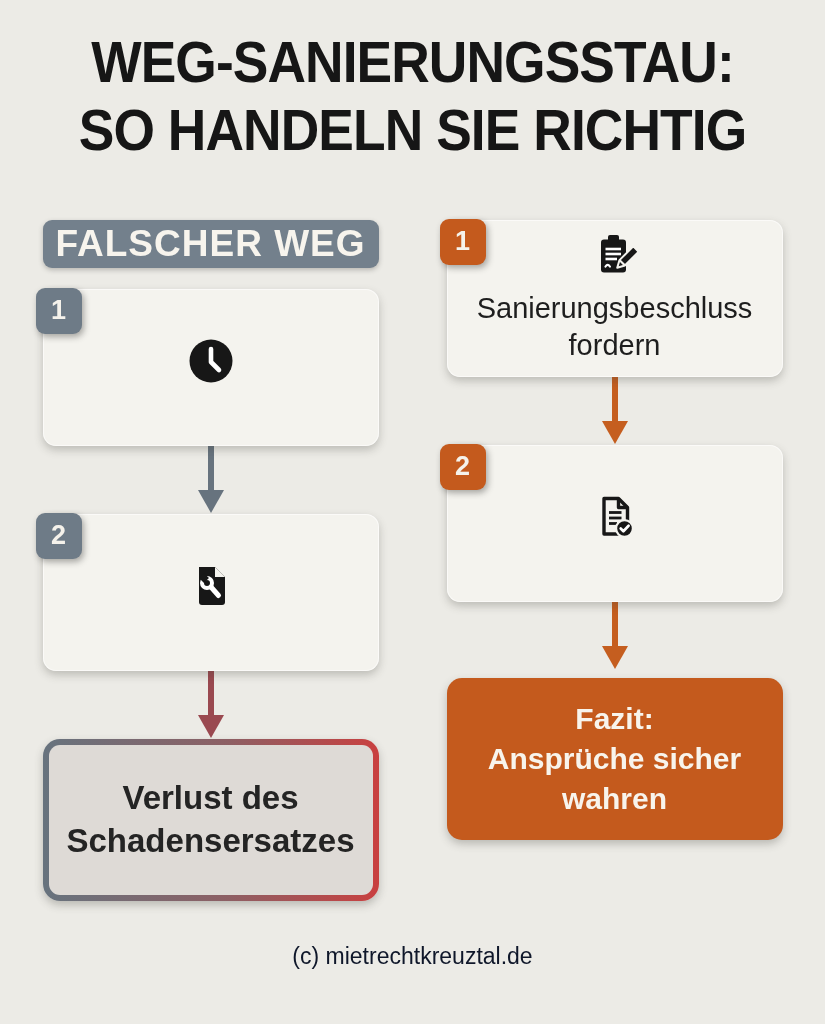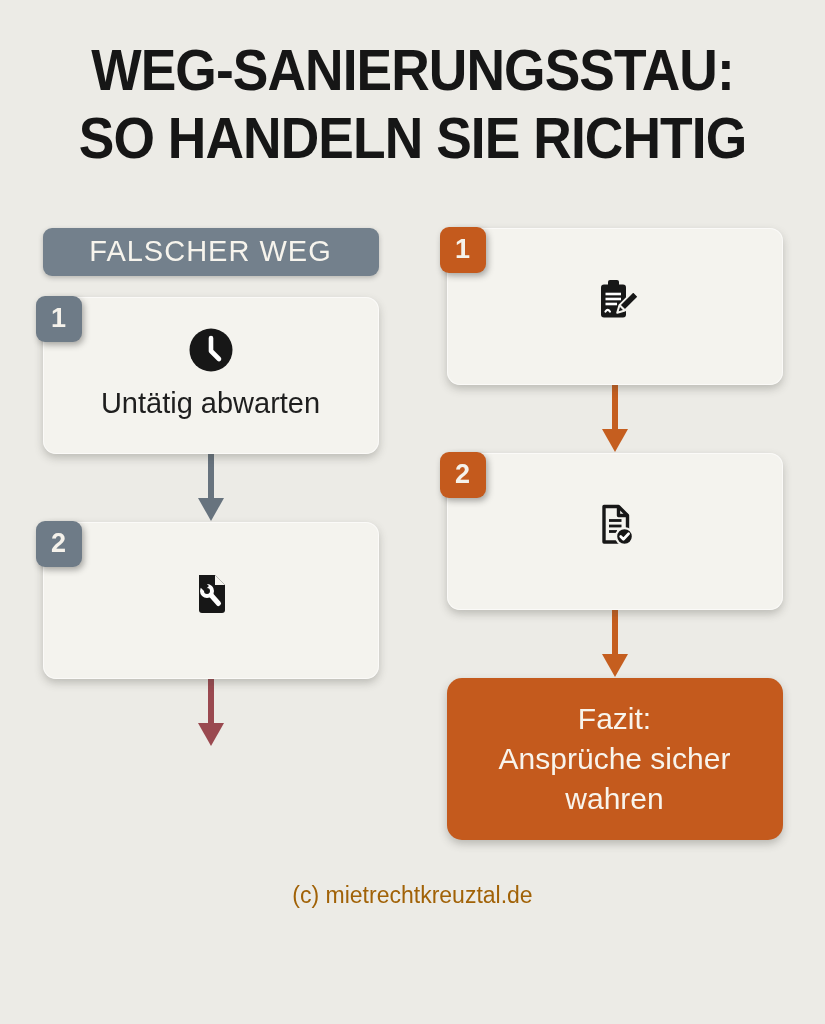--- a/index.html
+++ b/index.html
@@ -8,21 +8,21 @@
     background: #d8d7d3;
   }
   .poster {
     position: relative;
     width: 825px;
     height: 1024px;
     margin: 0 auto;
     background: #ECEBE6;
     overflow: hidden;
     box-sizing: border-box;
-    padding-top: 36px;
+    padding-top: 28px;
   }
   .title {
     margin: 0;
     text-align: center;
     font-size: 58px;
     line-height: 1.17;
     font-weight: 900;
     letter-spacing: -1px;
     color: #161616;
     white-space: pre-line;
@@ -42,22 +42,22 @@
     align-items: center;
   }
   .col-header {
     width: 100%;
     height: 48px;
     box-sizing: border-box;
     border-radius: 9px;
     display: flex;
     align-items: center;
     justify-content: center;
-    font-size: 29px;
-    font-weight: normal;
+    font-size: 37px;
+    font-weight: bold;
     letter-spacing: 1px;
     color: #F7F4ED;
     box-shadow: 0 2px 5px rgba(60,60,55,0.3);
     margin-bottom: 21px;
   }
   .col-header.slate  { background: #73808C; }
   .col-header.orange { background: #C45A1D; }
   .step-card {
     position: relative;
     width: 100%;
@@ -127,31 +127,32 @@
     width: 100%;
     height: 162px;
     box-sizing: border-box;
     border-radius: 15px;
     background: #C45A1D;
     box-shadow: 0 4px 9px rgba(70,68,62,0.3);
     display: flex;
     align-items: center;
     justify-content: center;
     font-size: 30px;
-    font-weight: normal;
+    font-weight: bold;
     color: #F8F4EC;
     text-align: center;
     white-space: pre-line;
     line-height: 1.32;
+    margin-top: 8px;
   }
   .footer {
     margin-top: 42px;
     text-align: center;
     font-size: 23px;
-    color: #a16207;
+    color: #0f172a;
   }
 </style>
 </head>
 <body>
 
 <div class="poster">
 
   <h1 class="title">WEG-SANIERUNGSSTAU:
 SO HANDELN SIE RICHTIG</h1>
 
@@ -161,21 +162,20 @@
       <div class="col-header slate">FALSCHER WEG</div>
 
       <div class="step-card">
         <div class="badge slate">1</div>
         <span class="step-icon">
           <svg width="48" height="48" viewBox="0 0 48 48">
             <circle cx="24" cy="24" r="21.5" fill="#171717"></circle>
             <path d="M24 12 L24 25 L32 33" fill="none" stroke="#FFFFFF" stroke-width="4.6" stroke-linecap="round" stroke-linejoin="round"></path>
           </svg>
         </span>
-        <div class="step-label">Untätig abwarten</div>
       </div>
 
       <svg class="arrow" width="34" height="68" viewBox="0 0 34 68">
         <line x1="17" y1="0" x2="17" y2="47" stroke-width="6" stroke="#67737E"></line>
         <path d="M17 67 L4 44 H30 Z" fill="#67737E"></path>
       </svg>
 
       <div class="step-card">
         <div class="badge slate">2</div>
         <span class="step-icon">
@@ -187,40 +187,46 @@
             <line x1="24" y1="25" x2="31.5" y2="33.5" stroke="#FFFFFF" stroke-width="5" stroke-linecap="round"></line>
           </svg>
         </span>
       </div>
 
       <svg class="arrow" width="34" height="68" viewBox="0 0 34 68">
         <line x1="17" y1="0" x2="17" y2="47" stroke-width="6" stroke="#9A4950"></line>
         <path d="M17 67 L4 44 H30 Z" fill="#9A4950"></path>
       </svg>
 
+      <div class="result-wrong">
+        <div class="result-wrong-inner">Verlust des
+Schadensersatzes</div>
+      </div>
     </div>
 
     <div class="column">
 
       <div class="step-card">
         <div class="badge orange">1</div>
         <span class="step-icon">
           <svg width="48" height="48" viewBox="0 0 48 48">
             <rect x="10" y="8.5" width="25" height="33" rx="3" fill="#171717"></rect>
             <rect x="17" y="4" width="11" height="8" rx="2" fill="#171717"></rect>
             <line x1="14.5" y1="18" x2="30" y2="18" stroke="#FFFFFF" stroke-width="2.6"></line>
             <line x1="14.5" y1="23" x2="30" y2="23" stroke="#FFFFFF" stroke-width="2.6"></line>
             <line x1="14.5" y1="28" x2="26" y2="28" stroke="#FFFFFF" stroke-width="2.6"></line>
             <path d="M14.5 35.5 q2.2 -3.2 4.4 0" fill="none" stroke="#FFFFFF" stroke-width="2.2" stroke-linecap="round"></path>
             <g transform="rotate(45 34 29)">
               <rect x="30.2" y="13.5" width="7.6" height="19.5" rx="1.4" fill="#171717" stroke="#F4F3EE" stroke-width="2"></rect>
               <path d="M30.2 33 L34 40 L37.8 33 Z" fill="#171717" stroke="#F4F3EE" stroke-width="2" stroke-linejoin="round"></path>
             </g>
           </svg>
         </span>
+        <div class="step-label">Sanierungsbeschluss
+fordern</div>
       </div>
 
       <svg class="arrow" width="34" height="68" viewBox="0 0 34 68">
         <line x1="17" y1="0" x2="17" y2="47" stroke-width="6" stroke="#C55E1F"></line>
         <path d="M17 67 L4 44 H30 Z" fill="#C55E1F"></path>
       </svg>
 
       <div class="step-card">
         <div class="badge orange">2</div>
         <span class="step-icon">

